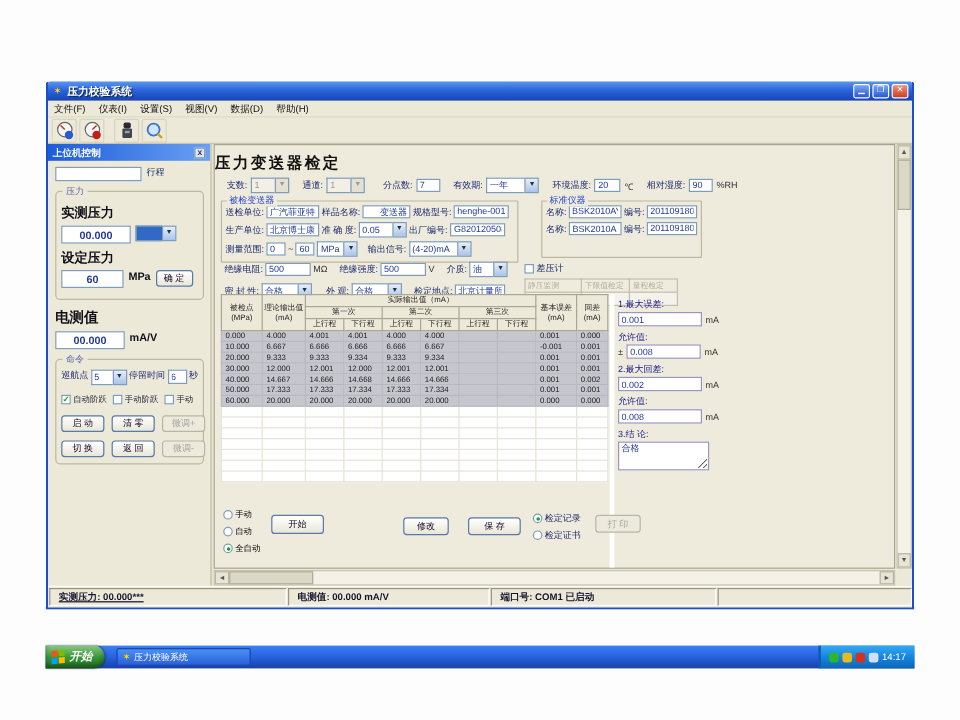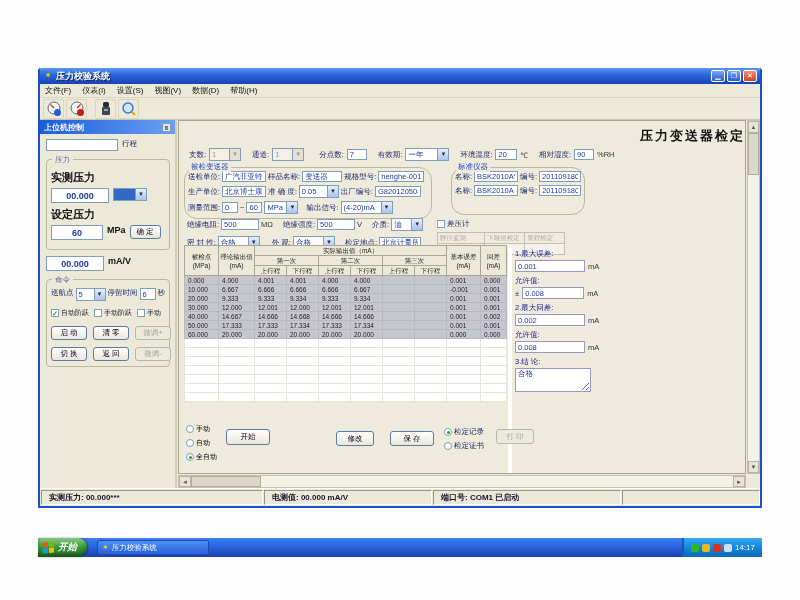--- a/index.html
+++ b/index.html
@@ -69,24 +69,24 @@
     border-radius:50%; background:#1ba11b; }
   .cbrow { display:flex; align-items:center; gap:2px; font-size:7px; white-space:nowrap; }
   .btn-grid { display:grid; grid-template-columns:36px 36px 36px; gap:7px 6px; margin-top:8px; }
 
   
   .main-panel { flex:1; position:relative; background:#ece9d8; }
   .main-scroll { position:absolute; left:1px; top:0; right:14px; bottom:14px;
     border:1px solid #a8a48e; background:#eeebdc; overflow:hidden; }
   .lbl { color:#1c2a6e; font-size:7.5px; white-space:nowrap; }
   .unit { color:#333; font-size:7.5px; }
-  .m-title { position:absolute; top:6px; left:0; right:0; text-align:right;
+  .m-title { position:absolute; top:6px; left:0; right:0; text-align:left;
     font-size:13px; font-weight:bold; color:#111; letter-spacing:2px; }
   .m-toprow { position:absolute; top:27px; left:10px; display:flex; align-items:center; gap:3px; }
-  .mgrp { position:absolute; border:1px solid #bcb8a0; border-radius:13px; }
+  .mgrp { position:absolute; border:1px solid #bcb8a0; border-radius:1px; }
   .mgrp-title { position:absolute; top:-6px; left:4px; background:#eeebdc; padding:0 2px;
     color:#2947c8; font-size:7.5px; }
   .frow { display:flex; align-items:center; gap:2px; margin:3px 3px; }
   .inp.s { height:11px; }
 
   .dut-group { left:5px; top:46px; width:248px; height:52px; }
   .std-group { left:272px; top:46px; width:134px; height:48px; }
   .env-rows  { position:absolute; left:8px; top:97px; width:262px; }
   .std-extra { position:absolute; left:258px; top:98px; width:150px; }
   .mini-tbl { border-collapse:collapse; margin-top:3px; }
@@ -128,21 +128,21 @@
   .v-thumb { width:100%; height:42px; background:#dcd8c6; border:1px solid #b0ac98; }
   .h-thumb { height:100%; width:70px; background:#dcd8c6; border:1px solid #b0ac98; }
   .sc-space { flex:1; }
   .corner { position:absolute; right:0; bottom:0; width:13px; height:14px; background:#ece9d8; }
 
   
   .statusbar { height:18px; flex:0 0 18px; background:#ece9d8; border-top:1px solid #fff;
     display:flex; font-size:8px; font-weight:bold; color:#15152e; }
   .sb-sec { border:1px solid; border-color:#9a9684 #fff #fff #9a9684; margin:1px 0 1px 1px;
     display:flex; align-items:center; padding:0 7px; white-space:nowrap; }
-  .sb-1 { width:222px; } .sb-2 { width:168px; } .sb-3 { width:188px; } .sb-4 { flex:1; }
+  .sb-1 { width:198px;text-decoration:underline; } .sb-2 { width:168px; } .sb-3 { width:188px; } .sb-4 { flex:1; }
 
   
   .taskbar { position:absolute; left:38px; top:538px; width:724px; height:19px;
     background:linear-gradient(180deg,#3c81f3 0%,#255edb 55%,#1941a5 100%); display:flex; align-items:center; }
   .start-btn { height:19px; background:linear-gradient(180deg,#8cc784,#379a37 50%,#256e25);
     border-radius:0 9px 9px 0; display:flex; align-items:center; gap:4px; padding:0 10px 0 5px;
     color:#fff; font-weight:bold; font-style:italic; font-size:9.5px;
     box-shadow:inset 0 -3px 4px rgba(0,0,0,.3), 1px 0 2px rgba(0,0,0,.4); }
   .win-flag { width:11px; height:11px; display:grid; grid-template-columns:5px 5px;
     grid-template-rows:5px 5px; gap:1px; transform:skewY(-6deg); }
@@ -233,20 +233,21 @@
             </span>
           </div>
           <div class="lp-big-label">设定压力</div>
           <div class="lp-row">
             <input class="inp big center" style="width: 52px;" value="60">
             <span class="lp-unit">MPa</span>
             <button class="xp-btn">确 定</button>
           </div>
         </div>
 
+        <div class="lp-big-label" style="font-size:12px">电测值</div>
         <div class="lp-row">
           <input class="inp big center" style="width: 58px;" value="00.000">
           <span class="lp-unit">mA/V</span>
         </div>
 
         <div class="grp" style="">
           <span class="grp-title">命令</span>
           <div class="lp-row" style="gap:2px">
             <span class="lbl">巡航点</span>
             <span class="combo">
@@ -312,21 +313,21 @@
           <input class="inp s" style="width: 20px;" value="90">
           <span class="unit">%RH</span>
         </div>
 
         <div class="mgrp dut-group">
           <span class="mgrp-title">被检变送器</span>
           <div class="frow">
             <span class="lbl">送检单位:</span>
             <input class="inp s" style="width: 44px;" value="广汽菲亚特">
             <span class="lbl">样品名称:</span>
-            <input class="inp s" style="width: 40px;" value="变送器">
+            <input class="inp s" style="width: 40px; text-align: right;" value="变送器">
             <span class="lbl">规格型号:</span>
             <input class="inp s" style="width: 46px;" value="henghe-0012">
           </div>
           <div class="frow">
             <span class="lbl">生产单位:</span>
             <input class="inp s" style="width: 44px;" value="北京博士康">
             <span class="lbl">准 确 度:</span>
             <span class="combo">
                 <span class="fld" style="min-width:28px">0.05</span>
                 <span class="arr">▼</span>

